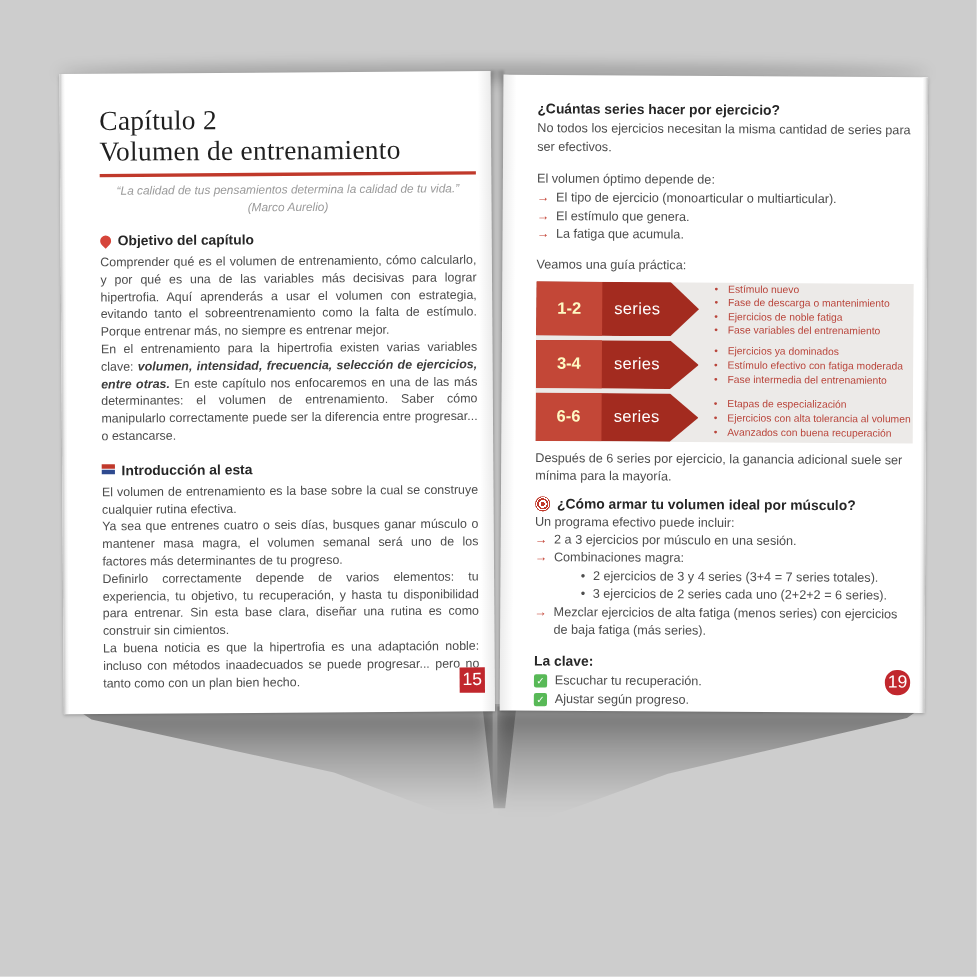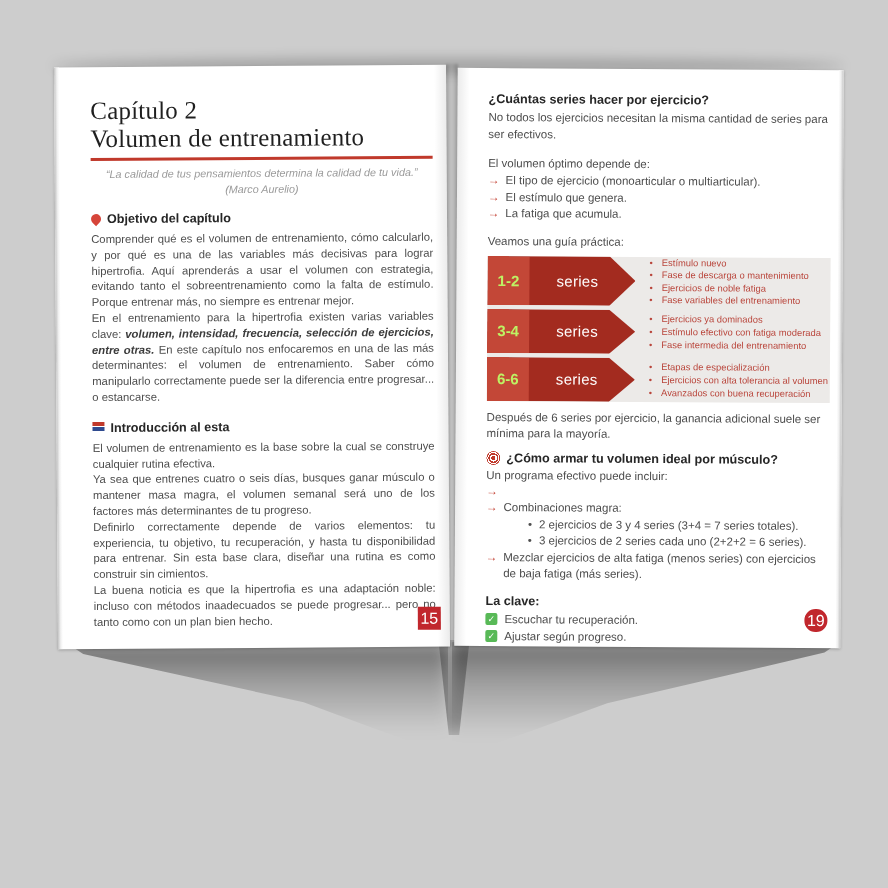--- a/index.html
+++ b/index.html
@@ -67,23 +67,23 @@
   .rpara{font-size:11.5px;line-height:17px;color:#4d4d4d;margin:0;}
   .arrow-li{display:flex;gap:6px;font-size:11.5px;line-height:16.5px;color:#4d4d4d;}
   .arrow-li .ar{color:var(--accent,#c0392b);flex:0 0 auto;}
   .sub-li{display:flex;gap:7px;margin-left:42px;font-size:11.5px;line-height:16.5px;color:#4d4d4d;}
   .sub-li .dot{flex:0 0 auto;}
 
   .guide{margin-top:6px;background:#eceae8;display:flex;flex-direction:column;gap:4px;}
   .g-row{display:flex;align-items:center;min-height:44px;}
   .g-arrow{align-self:stretch;display:flex;align-items:stretch;width:148px;flex:0 0 auto;
     background:#a32b1f;clip-path:polygon(0 0,122px 0,100% 50%,122px 100%,0 100%);}
-  .g-range{width:42px;background:#c34737;color:#bef264;font-weight:bold;font-size:15px;
+  .g-range{width:60px;background:#c34737;color:#fef9c3;font-weight:bold;font-size:15px;
     display:flex;align-items:center;justify-content:center;}
-  .g-label{color:#fff;font-size:15px;display:flex;align-items:center;padding-left:27px;letter-spacing:.3px;}
+  .g-label{color:#fff;font-size:15px;display:flex;align-items:center;padding-left:11px;letter-spacing:.3px;}
   .g-items{margin-left:14px;display:flex;flex-direction:column;justify-content:center;gap:1px;}
   .g-item{display:flex;gap:9px;font-size:9.4px;line-height:11.6px;color:#b9453b;}
   .g-item .dot{flex:0 0 auto;}
 
   .key-li{display:flex;gap:7px;font-size:11.5px;line-height:16.5px;color:#4d4d4d;margin-top:1px;}
 </style>
 </head>
 <body>
 
 <div class="stage">
@@ -216,20 +216,21 @@
       <p class="rpara" style="margin-top:8px;line-height:16px;">Después de 6 series por ejercicio, la ganancia adicional suele ser mínima para la mayoría.</p>
 
       <div class="sec-h" style="margin:10px 0 2px;">
         <span class="target-icon"></span>
         <span>¿Cómo armar tu volumen ideal por músculo?</span>
       </div>
       <p class="rpara" style="line-height:16px;">Un programa efectivo puede incluir:</p>
 
       <div class="arrow-li">
         <span class="ar">→</span>
+        <span>2 a 3 ejercicios por músculo en una sesión.</span>
       </div>
       <div class="arrow-li">
         <span class="ar">→</span>
         <span>Combinaciones magra:</span>
       </div>
       <div class="sub-li">
         <span class="dot">•</span>
         <span>2 ejercicios de 3 y 4 series (3+4 = 7 series totales).</span>
       </div>
       <div class="sub-li">

